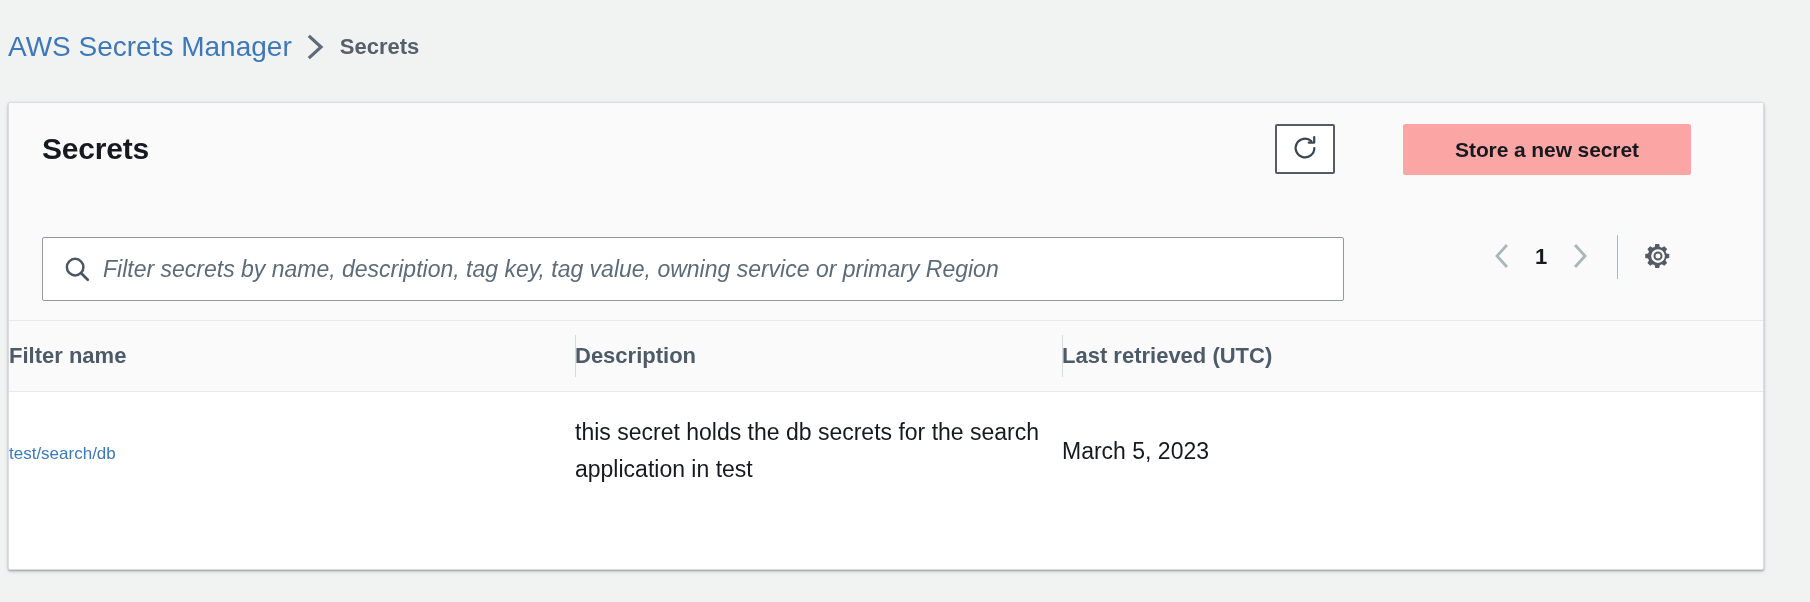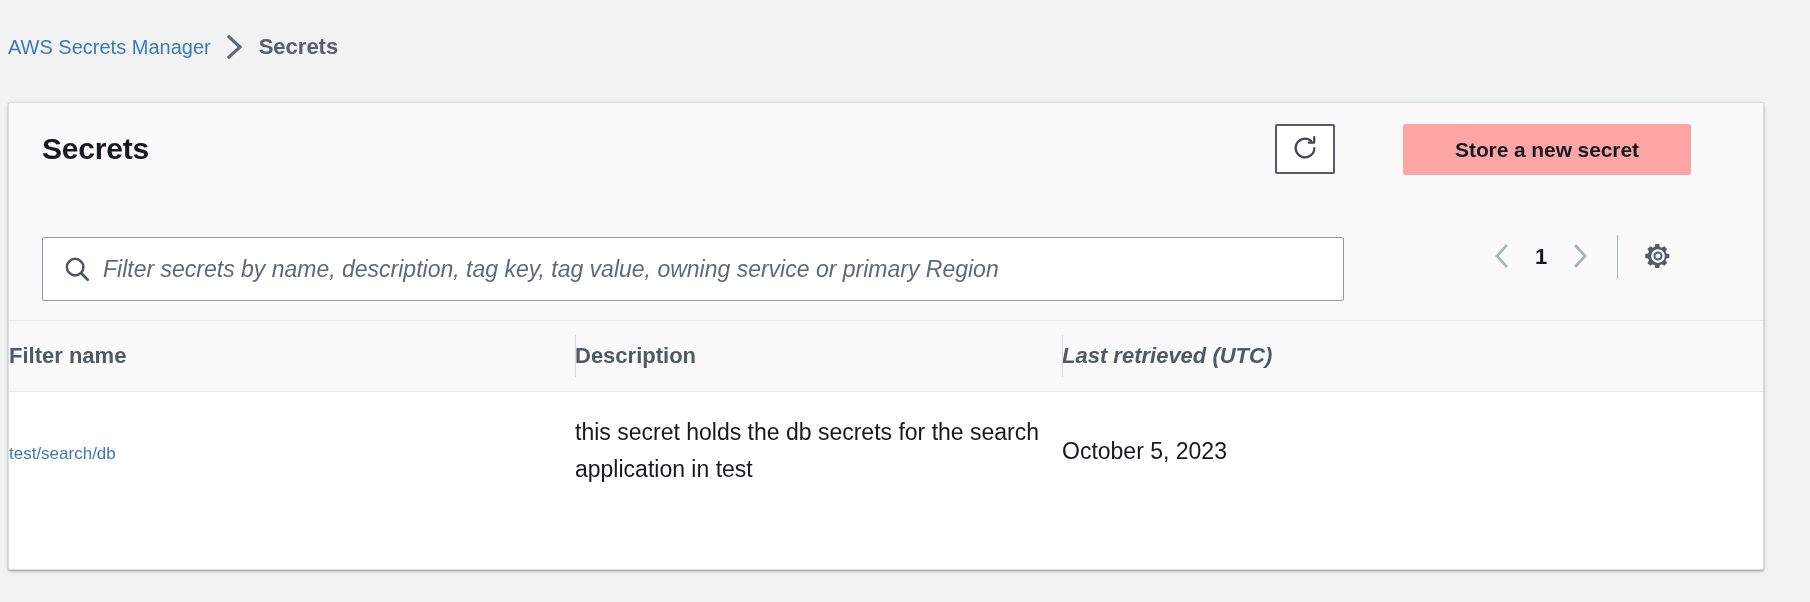--- a/index.html
+++ b/index.html
@@ -22,21 +22,21 @@
     top: 30px;
     height: 34px;
     display: flex;
     align-items: center;
     gap: 0;
     font-size: 22px;
   }
   .crumb-link {
     color: #3e78b6;
     text-decoration: none;
-    font-size: 20px;
+    font-size: 28px;
     line-height: 34px;
     cursor: pointer;
   }
   .crumb-sep {
     width: 48px;
     display: flex;
     align-items: center;
     justify-content: center;
     color: #5f6b7a;
   }
@@ -217,21 +217,21 @@
     font-size: 22px;
     font-weight: bold;
     color: #4d5a67;
     padding: 22px 0 22px 0;
     border-bottom: 1px solid #e7e9ea;
     vertical-align: middle;
     position: relative;
   }
   th.col-name   { width: 566px; padding-left: 33px; }
   th.col-desc   { width: 487px; padding-left: 39px; margin-left: 36px; }
-  th.col-last   { width: 729px; padding-left: 35px; font-style: italic; }
+  th.col-last   { width: 729px; padding-left: 35px; }
   th.has-div::before {
     content: "";
     position: absolute;
     left: 0;
     top: 14px;
     bottom: 14px;
     width: 1px;
     background: #d5dbdb;
   }
   table.secrets-table td {
@@ -327,17 +327,17 @@
         <th class="col-desc has-div">Description</th>
         <th class="col-last has-div">Last retrieved (UTC)</th>
       </tr>
     </thead>
     <tbody>
       <tr>
         <td class="cell-name">
           <a class="secret-link" href="#">test/search/db</a>
         </td>
         <td class="cell-desc">this secret holds the db secrets for the search application in test</td>
-        <td class="cell-last">October 5, 2023</td>
+        <td class="cell-last">March 5, 2023</td>
       </tr>
     </tbody>
   </table>
 </div>
 
 </body></html>

